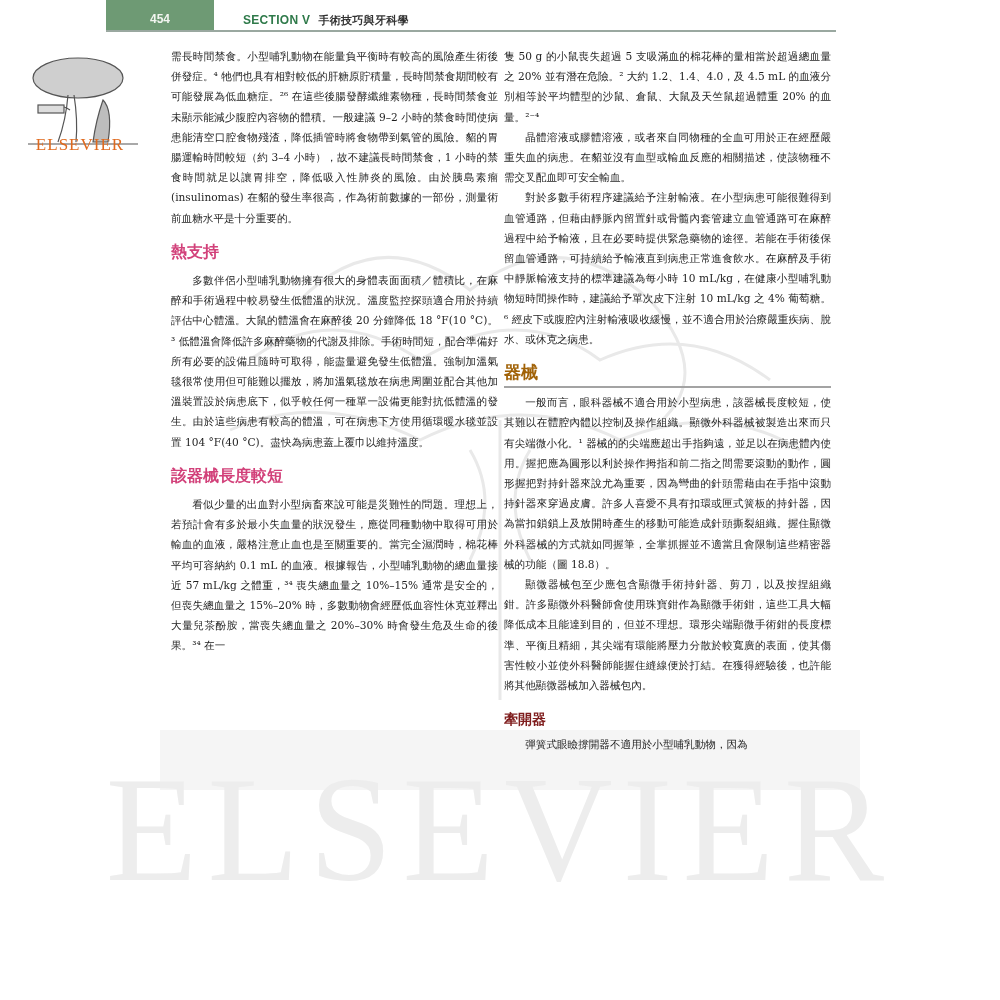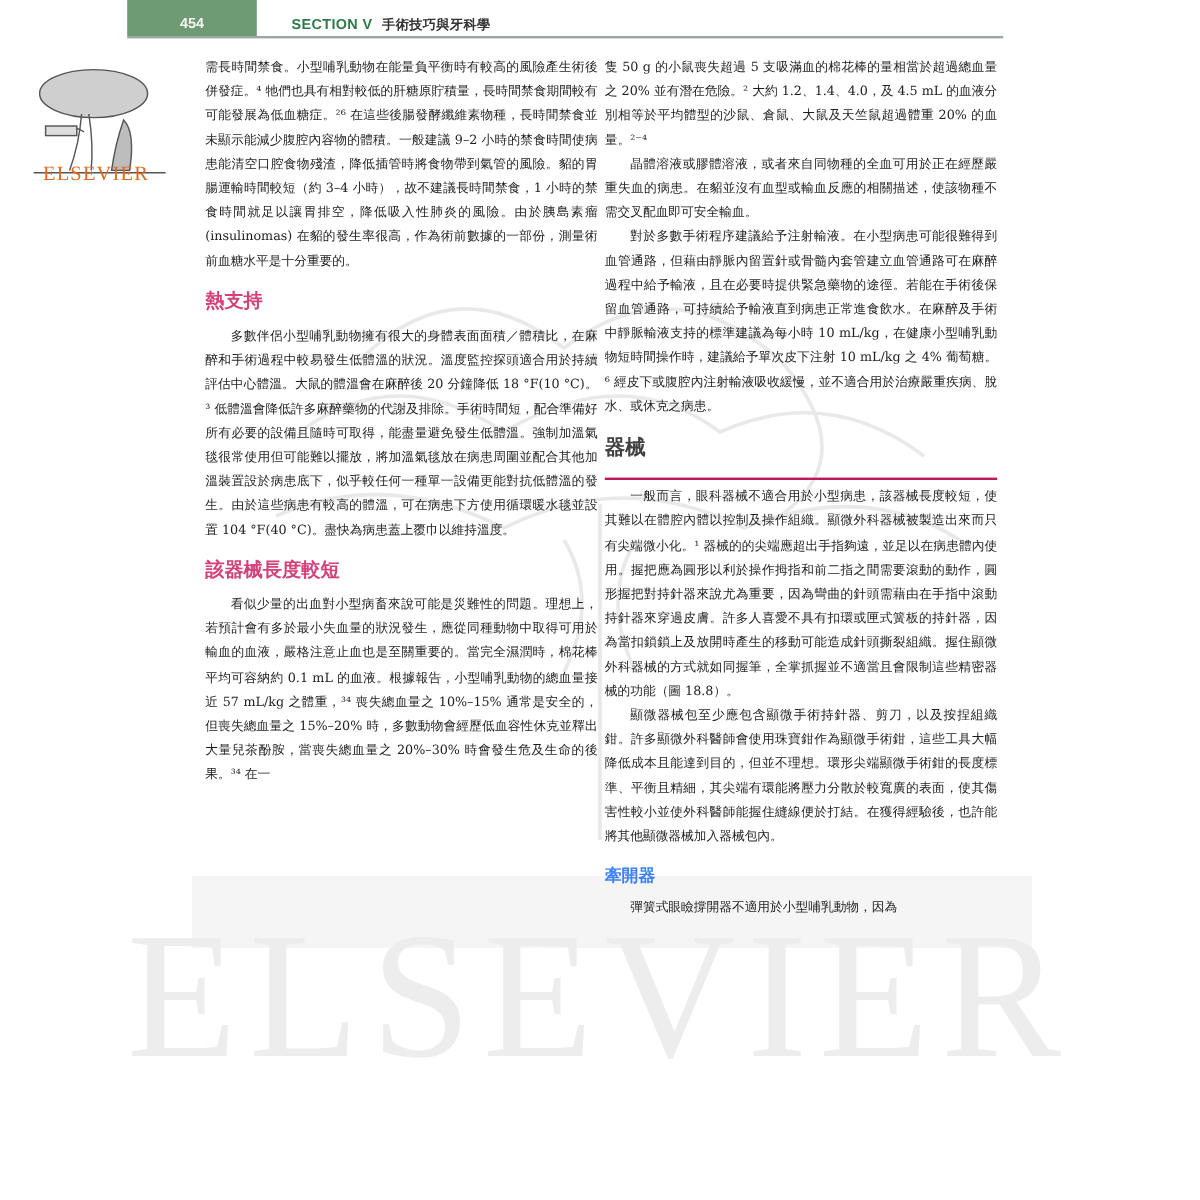--- a/index.html
+++ b/index.html
@@ -46,25 +46,25 @@
   }
   .col-left { left:171px; }
   .col-right { left:504px; }
   .column p { margin:0; }
   .column p.indent { text-indent:2em; }
   .h-pink {
     color:#d2417a; font-family:"Liberation Sans", sans-serif; font-size:16px;
     font-weight:bold; margin:0;
   }
   .h-navy {
-    color:#404040; font-family:"Liberation Sans", sans-serif; font-size:17px;
-    font-weight:bold; margin:0; padding-bottom:15px; border-bottom:2px solid #be185d;
+    color:#a16207; font-family:"Liberation Sans", sans-serif; font-size:17px;
+    font-weight:bold; margin:0; padding-bottom:3px; border-bottom:2px solid #a3a3a3;
   }
   .h-green {
-    color:#3b82f6; font-family:Liberation Mono, monospace; font-size:14px;
+    color:#7f1d1d; font-family:Liberation Sans, sans-serif; font-size:14px;
     font-weight:bold; margin:0;
   }
 </style>
 </head>
 <body>
 
 <svg class="watermark" viewBox="0 0 1000 1000">
   <g fill="none" stroke="#e9e9e9" stroke-width="3">
     <path d="M300 300 Q380 220 470 290 Q560 220 650 300 Q720 380 650 430"></path>
     <path d="M250 360 Q330 300 420 360 Q520 300 600 360 Q690 320 770 380"></path>

